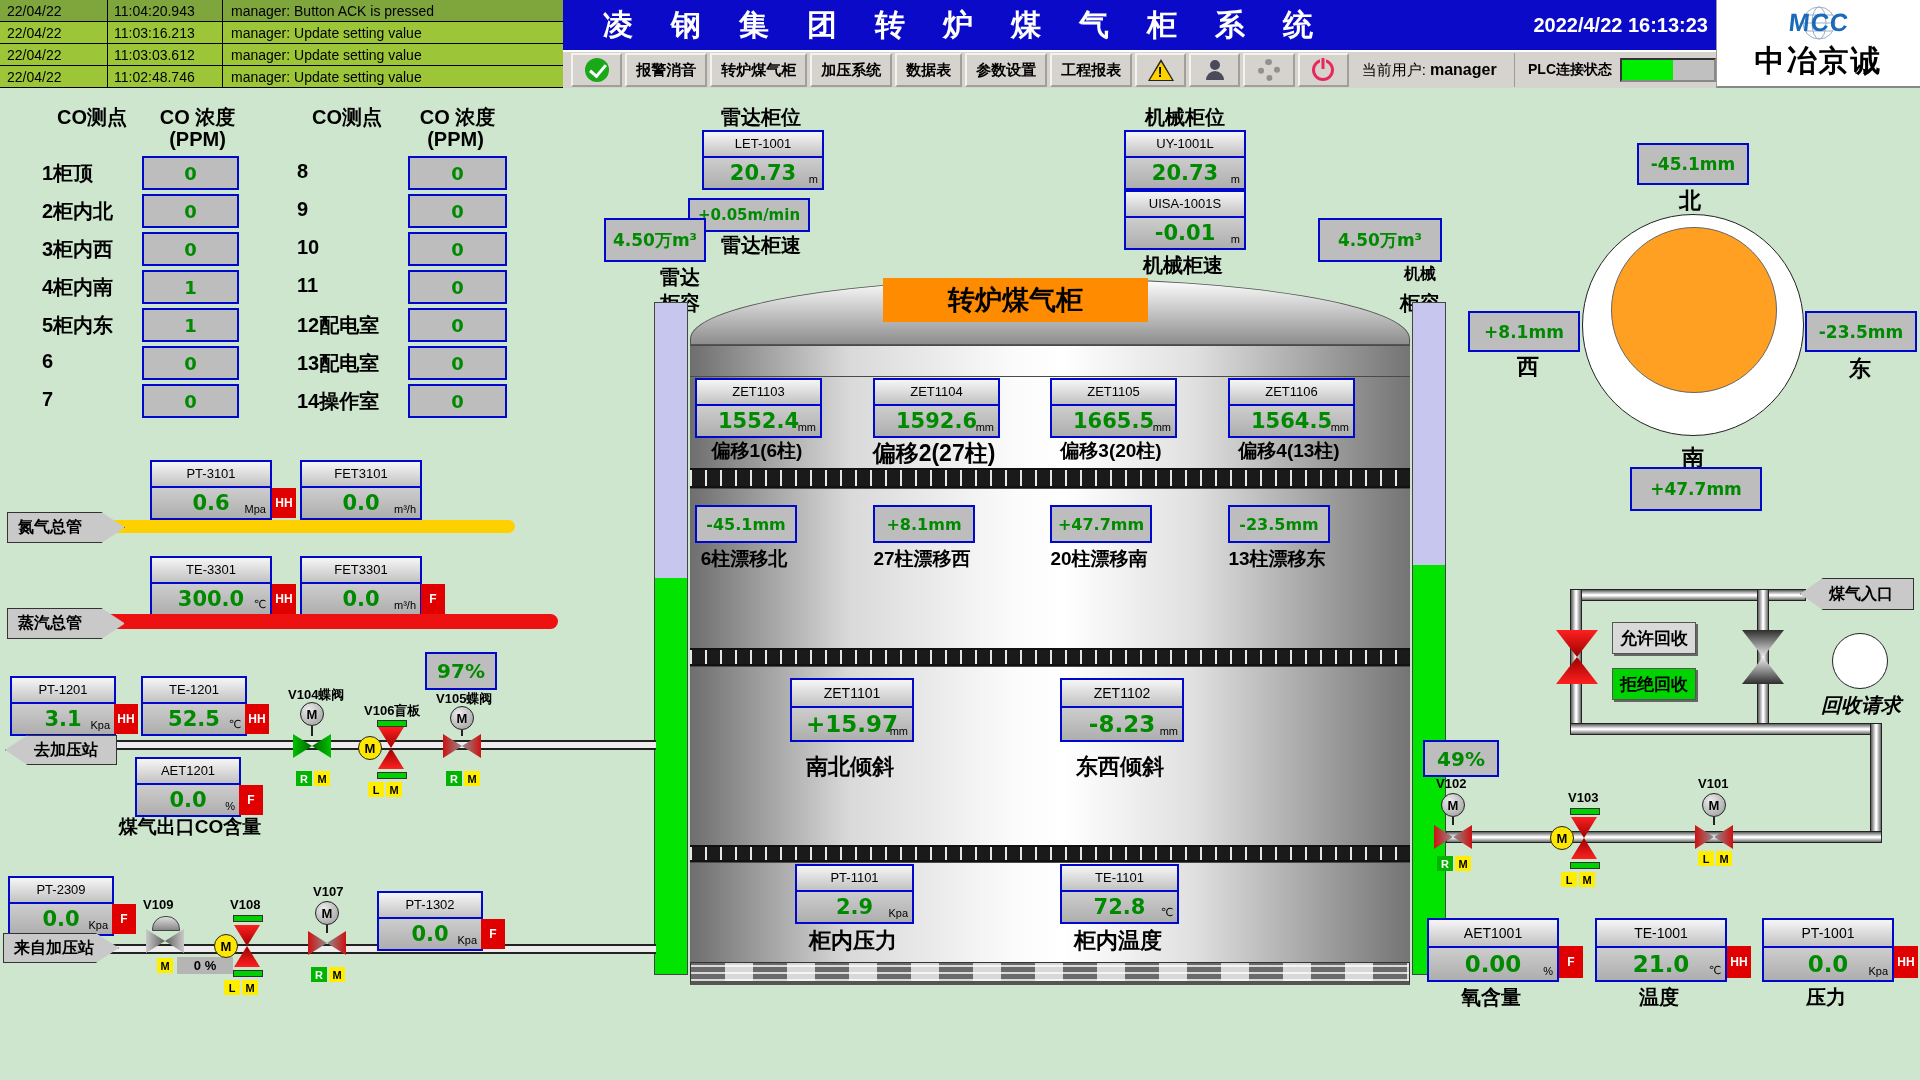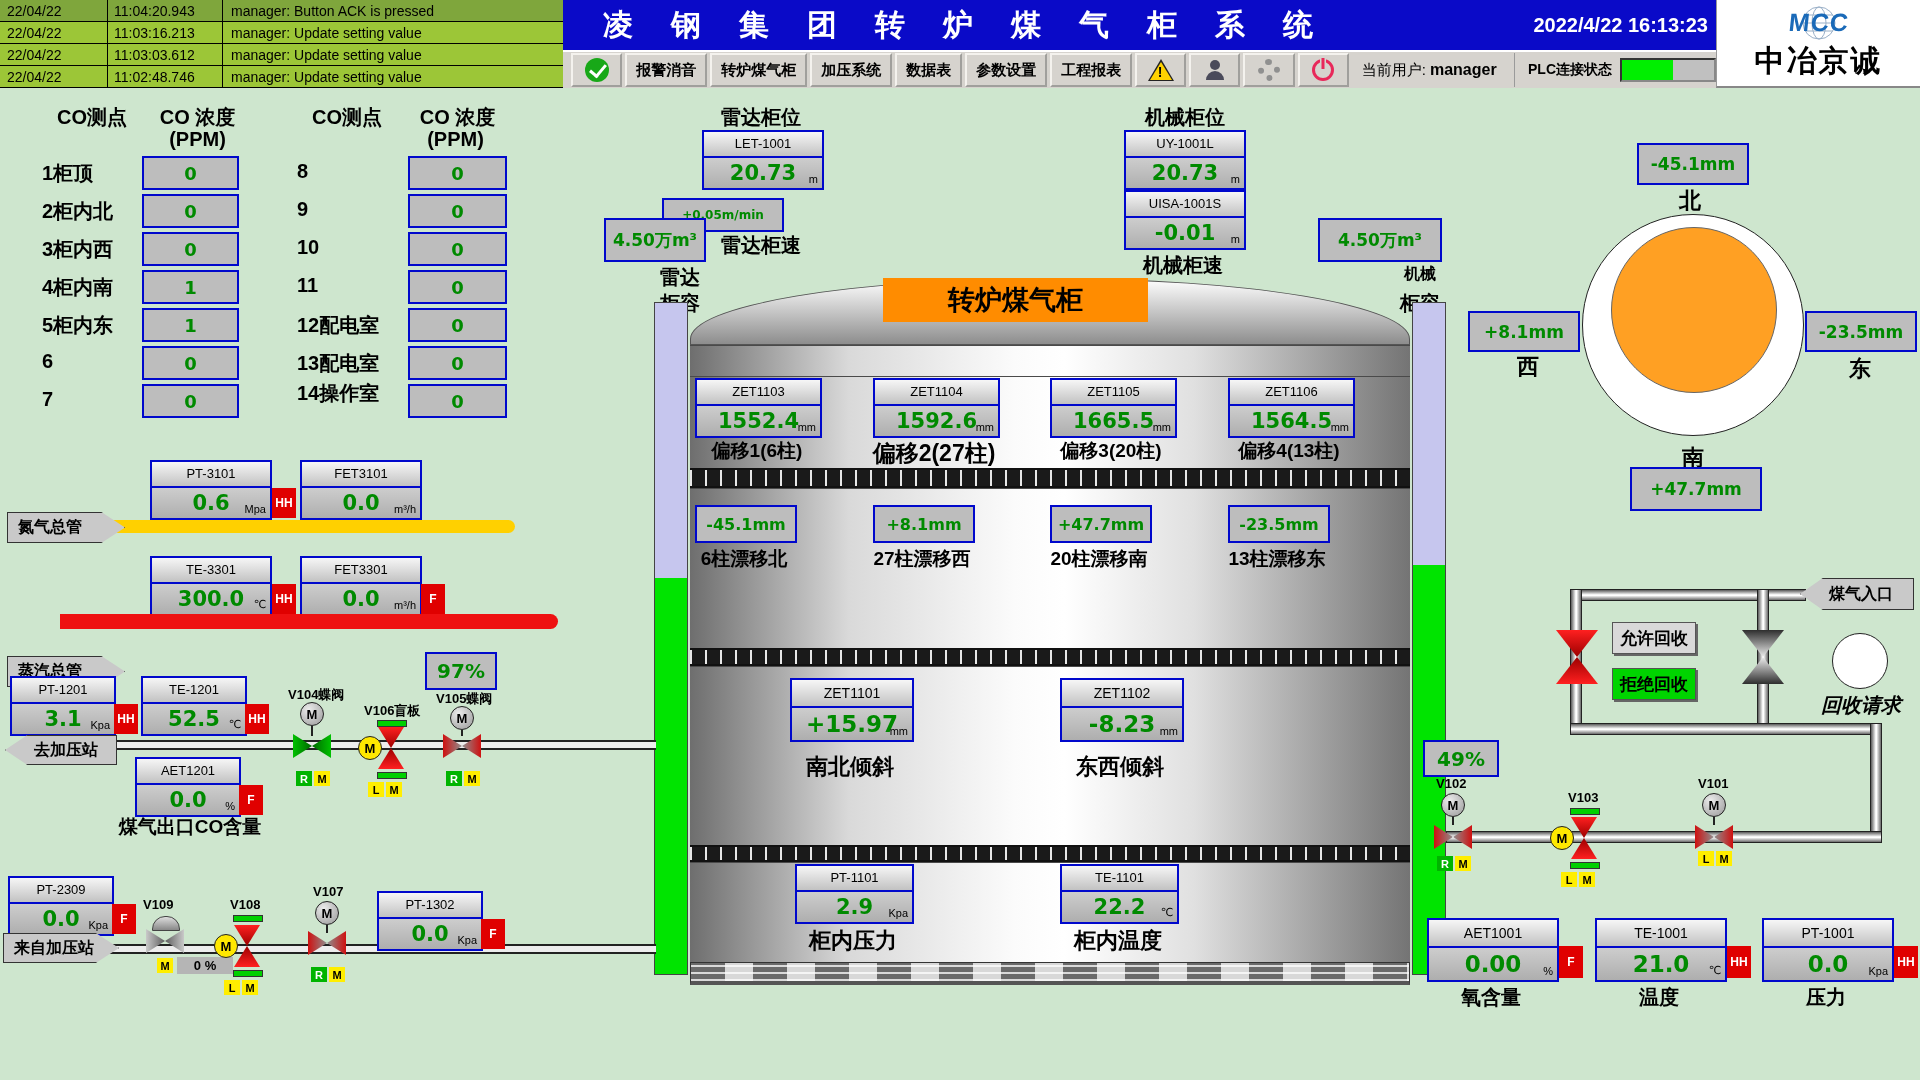--- a/index.html
+++ b/index.html
@@ -235,32 +235,32 @@
 <div class="lbl" style="left:297px;top:198px;font-size:20px;">9</div>
 <div class="gbox" style="left:408px;top:194px;width:95px;height:30px;font-size:18px;">0</div>
 <div class="lbl" style="left:297px;top:236px;font-size:20px;">10</div>
 <div class="gbox" style="left:408px;top:232px;width:95px;height:30px;font-size:18px;">0</div>
 <div class="lbl" style="left:297px;top:274px;font-size:20px;">11</div>
 <div class="gbox" style="left:408px;top:270px;width:95px;height:30px;font-size:18px;">0</div>
 <div class="lbl" style="left:297px;top:312px;font-size:20px;">12配电室</div>
 <div class="gbox" style="left:408px;top:308px;width:95px;height:30px;font-size:18px;">0</div>
 <div class="lbl" style="left:297px;top:350px;font-size:20px;">13配电室</div>
 <div class="gbox" style="left:408px;top:346px;width:95px;height:30px;font-size:18px;">0</div>
-<div class="lbl" style="left:297px;top:380px;font-size:20px;text-align:center;">14操作室</div>
+<div class="lbl" style="left:297px;top:388px;font-size:20px;text-align:center;">14操作室</div>
 <div class="gbox" style="left:408px;top:384px;width:95px;height:30px;font-size:18px;">0</div>
 
 <div class="lbl ctr" style="left:700px;top:104px;width:122px;font-size:20px;">雷达柜位</div>
 <div class="ibox" style="left:702px;top:130px;width:118px;">
   <div class="t">LET-1001</div>
   <div class="v">
       <span class="num">20.73</span>
       <span class="unit">m</span>
     </div>
 </div>
-<div class="gbox" style="left:662px;top:198px;width:118px;height:30px;font-size:12px;">+0.05m/min</div>
+<div class="gbox" style="left:688px;top:198px;width:118px;height:30px;font-size:15px;">+0.05m/min</div>
 <div class="lbl ctr" style="left:700px;top:232px;width:122px;font-size:20px;">雷达柜速</div>
 <div class="gbox" style="left:604px;top:218px;width:98px;height:40px;font-size:17px;">4.50万m³</div>
 <div class="lbl ctr" style="left:650px;top:264px;width:60px;font-size:20px;">雷达</div>
 <div class="lbl ctr" style="left:650px;top:290px;width:60px;font-size:20px;">柜容</div>
 
 <div class="lbl ctr" style="left:1124px;top:104px;width:122px;font-size:20px;">机械柜位</div>
 <div class="ibox" style="left:1124px;top:130px;width:118px;">
   <div class="t">UY-1001L</div>
   <div class="v">
       <span class="num">20.73</span>
@@ -354,21 +354,21 @@
   <div class="ibox" style="left:105px;top:586px;width:115px;">
     <div class="t">PT-1101</div>
     <div class="v">
         <span class="num">2.9</span>
         <span class="unit">Kpa</span>
       </div>
   </div>
   <div class="ibox" style="left:370px;top:586px;width:115px;">
     <div class="t">TE-1101</div>
     <div class="v">
-        <span class="num">22.2</span>
+        <span class="num">72.8</span>
         <span class="unit">℃</span>
       </div>
   </div>
   <div class="lbl ctr" style="left:88px;top:648px;width:150px;font-size:22px;">柜内压力</div>
   <div class="lbl ctr" style="left:353px;top:648px;width:150px;font-size:22px;">柜内温度</div>
 </div>
 
 <div class="abs tcol" style="left:654px;top:302px;height:673px;">
   <div class="lav" style="height:41%;"></div>
   <div class="grn" style="height:59%;"></div>
@@ -420,21 +420,21 @@
 <div class="atag" style="left:272px;top:584px;">HH</div>
 <div class="ibox" style="left:300px;top:556px;width:118px;">
   <div class="t">FET3301</div>
   <div class="v">
       <span class="num">0.0</span>
       <span class="unit">m³/h</span>
     </div>
 </div>
 <div class="atag" style="left:421px;top:584px;">F</div>
 <div class="abs" style="left:60px;top:614px;width:498px;height:15px;background:#ee1111;border-radius:0 8px 8px 0;"></div>
-<div class="ptag right" style="left:7px;top:608px;width:118px;height:31px;margin-top:48px;">
+<div class="ptag right" style="left:7px;top:608px;width:118px;height:31px;">
     <span>蒸汽总管</span>
   </div>
 
 <div class="gpipe" style="left:95px;top:740px;width:561px;"></div>
 <div class="ibox" style="left:10px;top:676px;width:102px;">
   <div class="t">PT-1201</div>
   <div class="v">
       <span class="num">3.1</span>
       <span class="unit">Kpa</span>
     </div>

